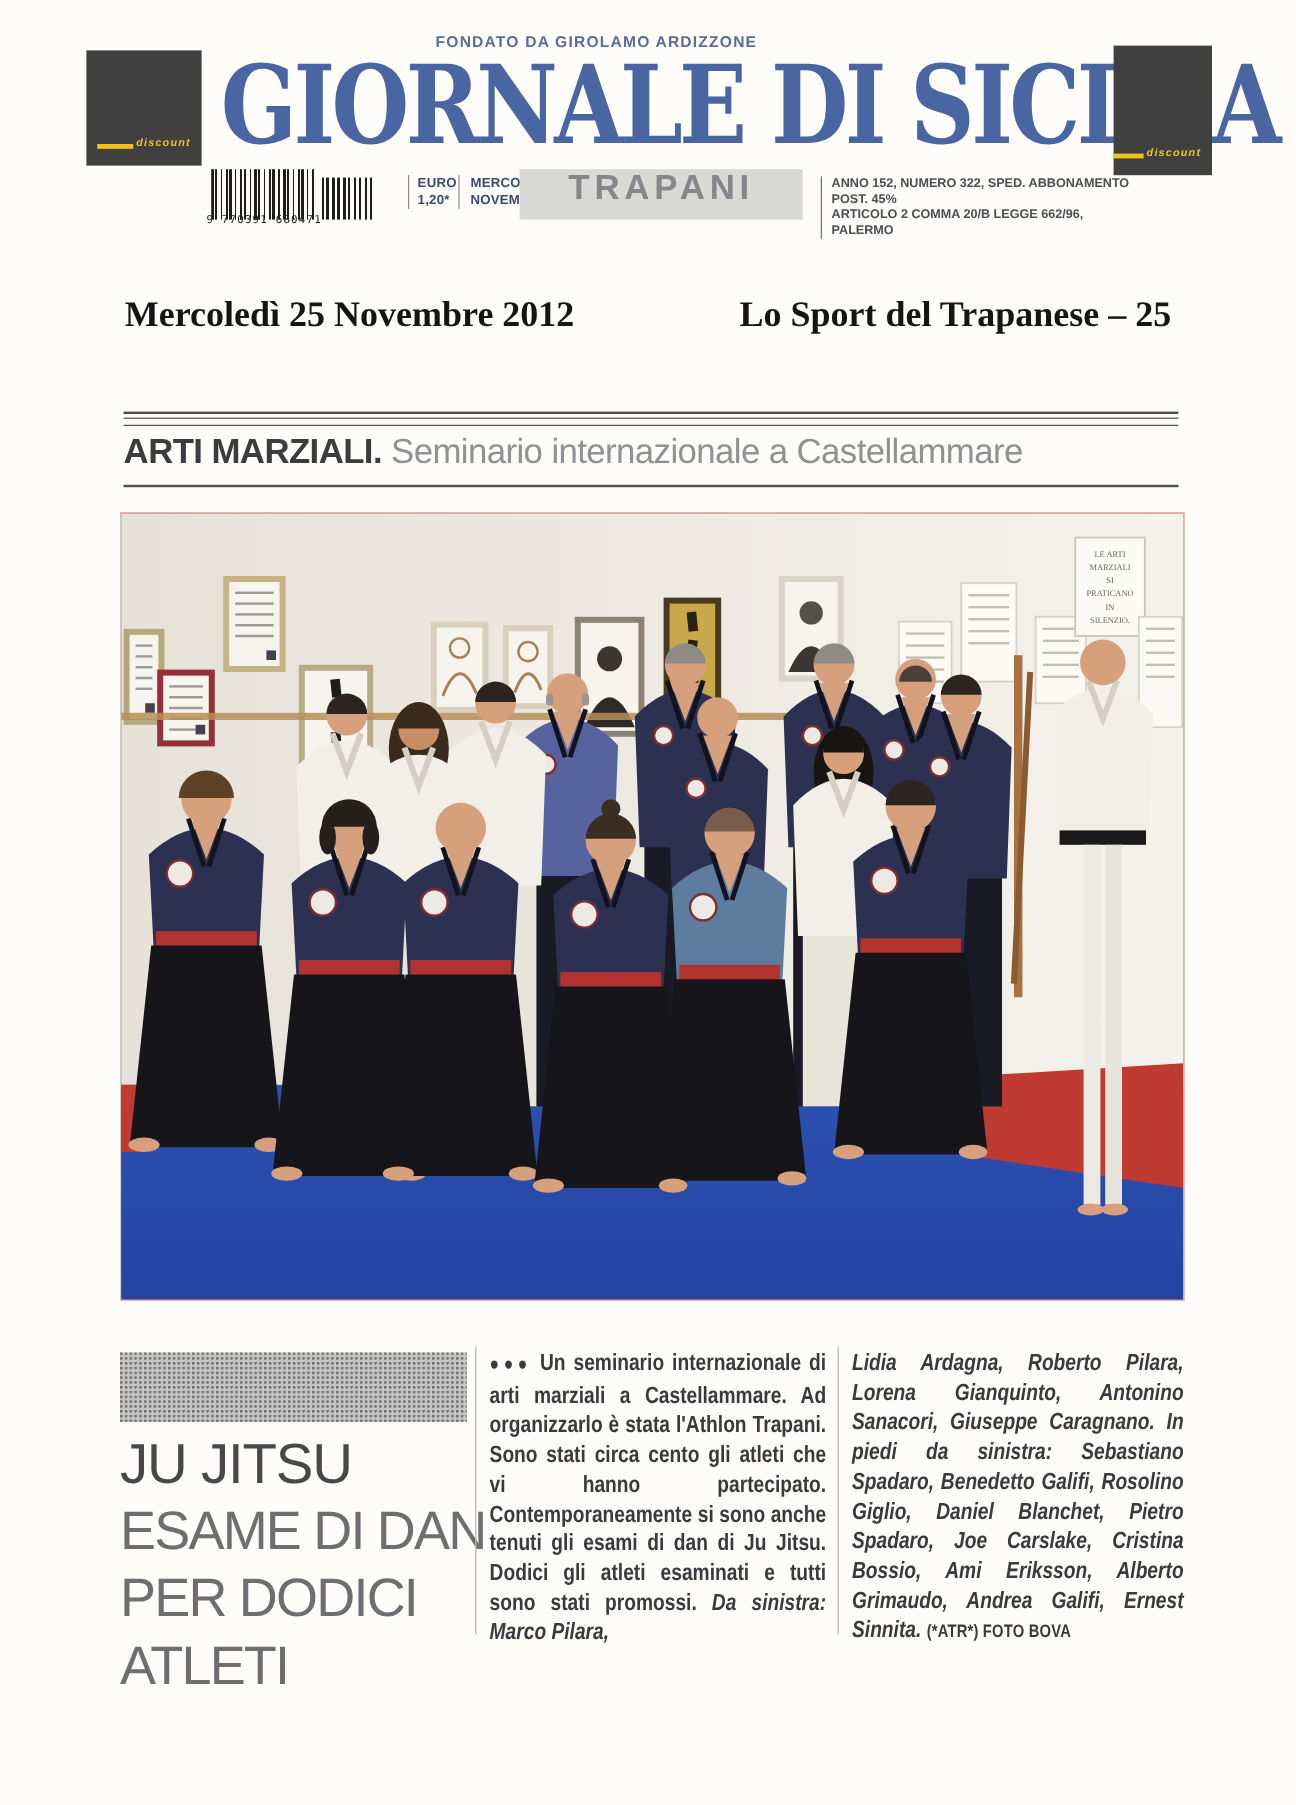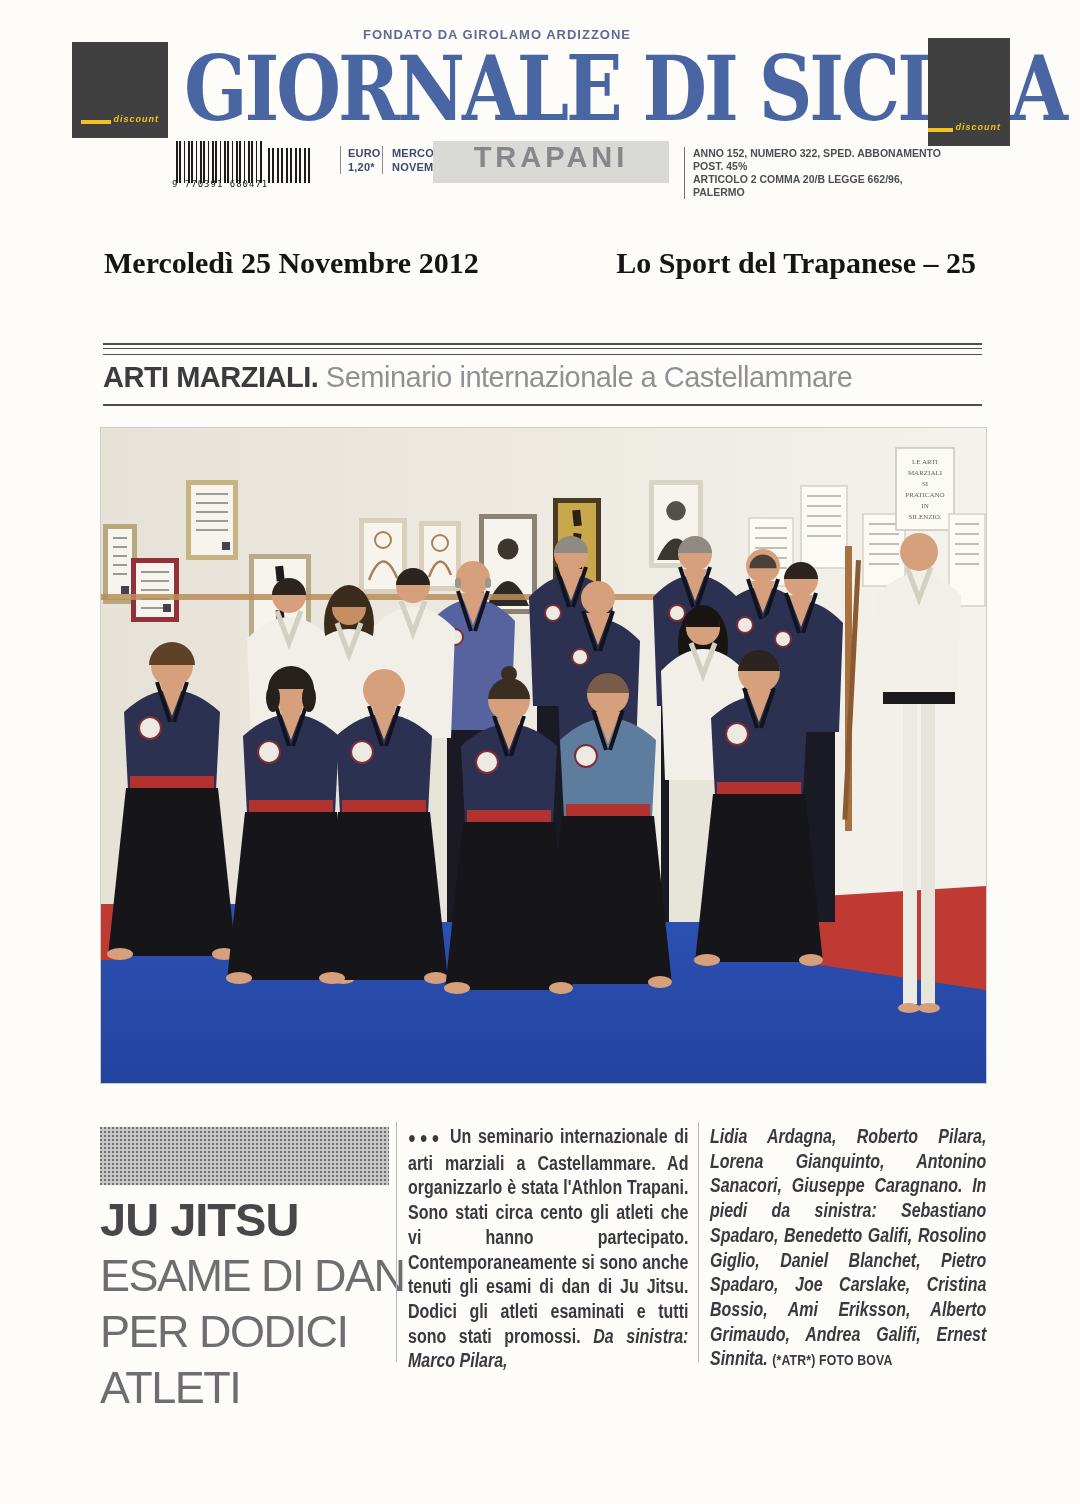--- a/index.html
+++ b/index.html
@@ -46,21 +46,21 @@
   .kicker{position:absolute;left:103px;top:361px;width:879px;white-space:nowrap;}
   .kicker-cat{font-size:29px;font-weight:bold;letter-spacing:-0.5px;color:#3c3c3e;}
   .kicker-sub{font-size:29px;letter-spacing:-0.5px;color:#919194;}
   
   .photo{position:absolute;left:100px;top:427px;width:885px;height:655px;
          border:1px solid #cfccc4;box-sizing:content-box;background:#ef4444;}
   
   .halftone{position:absolute;left:100px;top:1127px;width:289px;height:58px;background:#c6c6c6;
      background-image:radial-gradient(circle at 1px 1px,#6e6e6e 0.9px,rgba(0,0,0,0) 1.5px);
      background-size:4px 4px;}
-  .art-kicker{position:absolute;left:100px;top:1192px;font-size:47px;font-weight:bold;
+  .art-kicker{position:absolute;left:100px;top:1192px;font-size:47px;font-weight:normal;
               letter-spacing:-1px;color:#48484b;}
   .art-head{position:absolute;left:100px;top:1248px;font-size:45px;line-height:56px;
             letter-spacing:-1.5px;color:#6e6e71;}
   .art-head div{white-space:nowrap;}
   .vrule{position:absolute;top:1122px;width:1px;height:240px;background:#b5b5b5;}
   .col{position:absolute;top:1124px;font-weight:bold;color:#3a3a3e;text-align:justify;
        transform:scaleX(0.82);transform-origin:left top;}
   .col-mid{left:408px;width:342px;font-size:19.5px;line-height:24.7px;}
   .col-right{left:710px;width:337px;font-size:19.5px;line-height:24.7px;font-style:italic;}
   .bullets{font-size:16px;letter-spacing:2px;}

